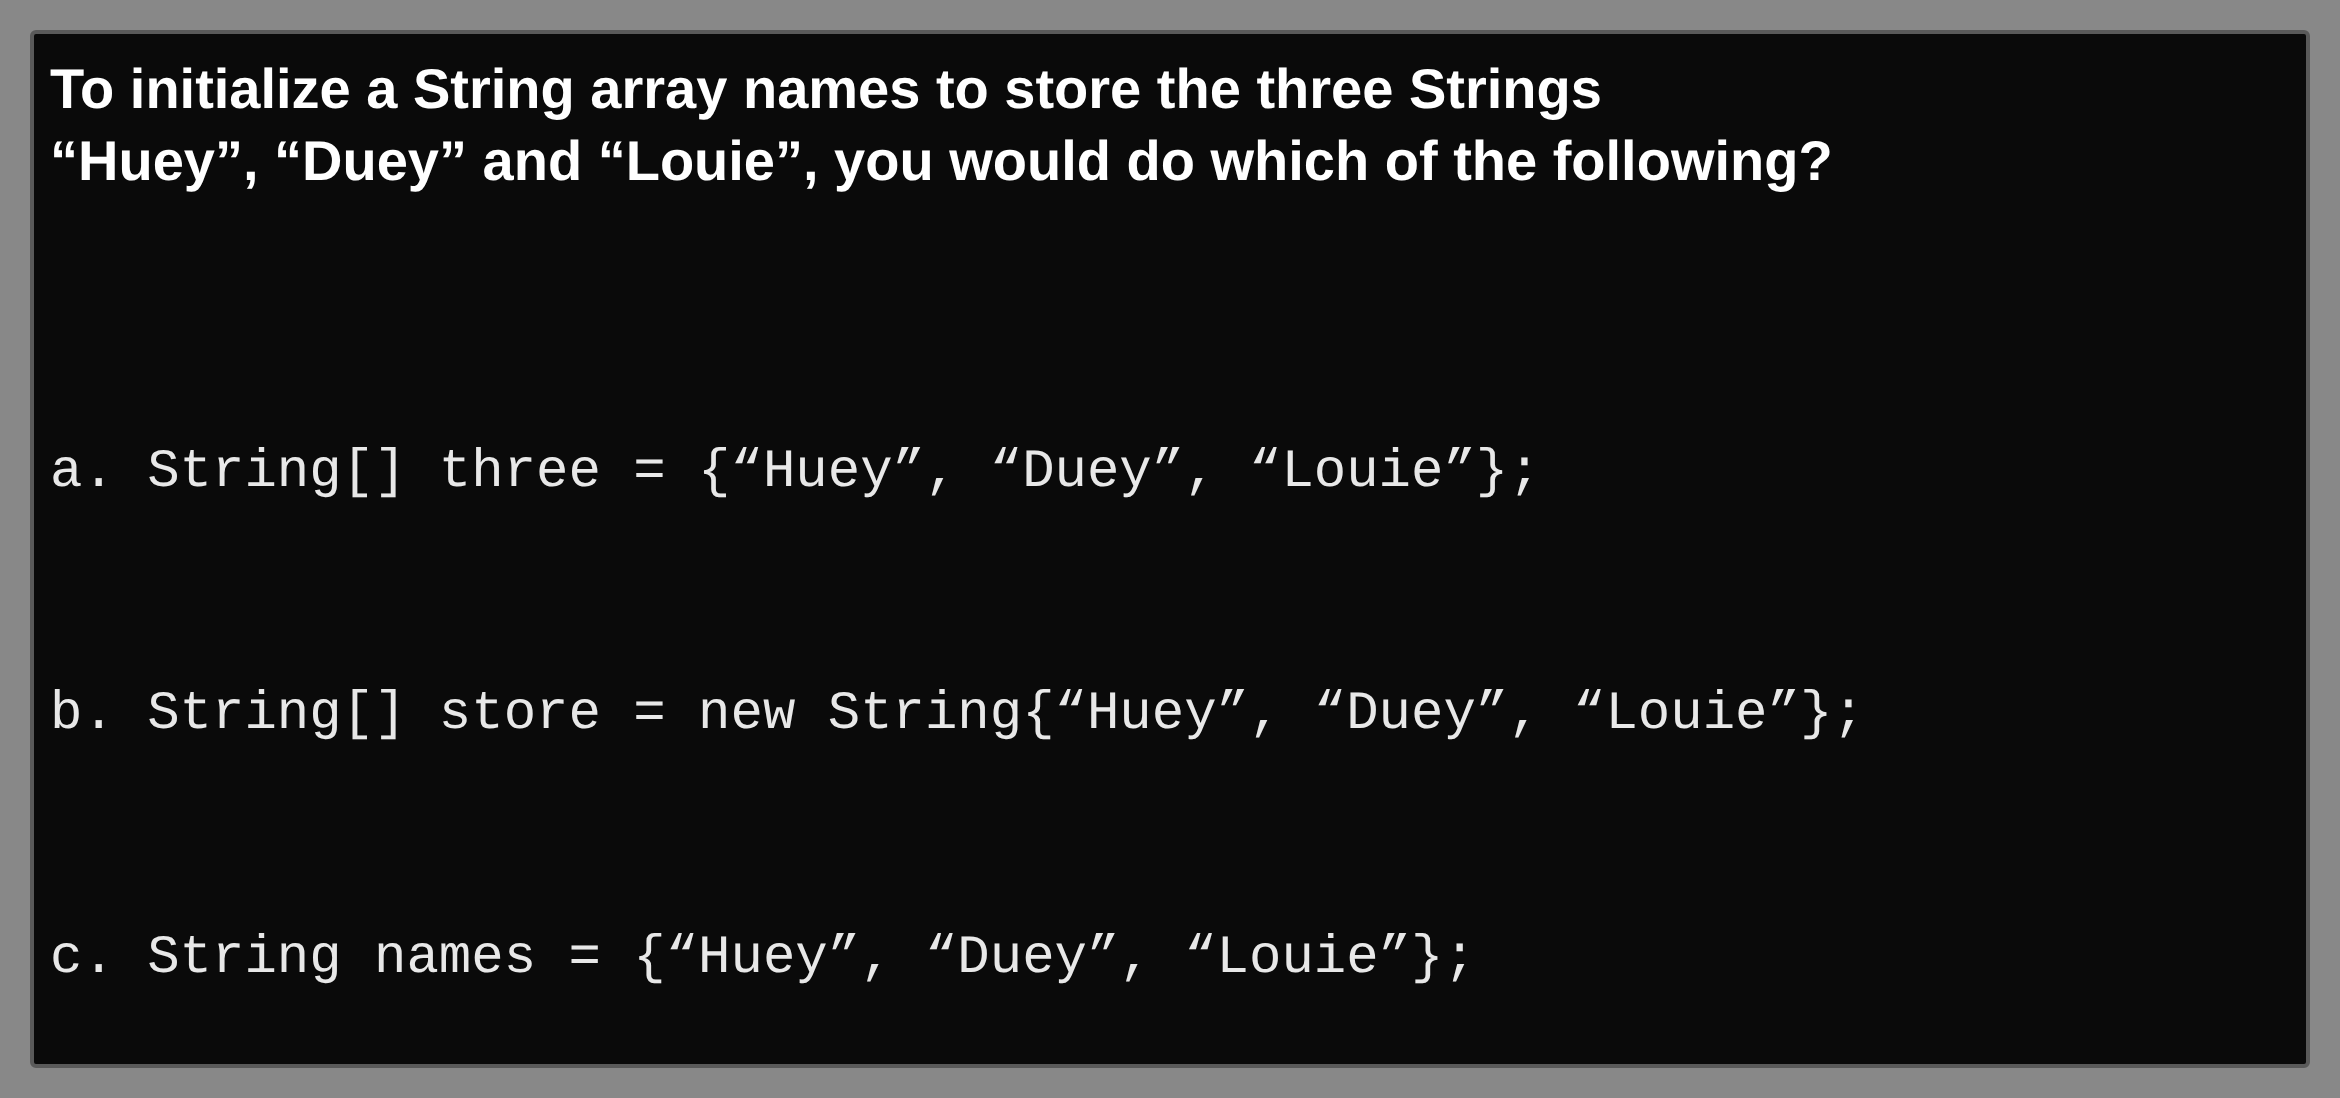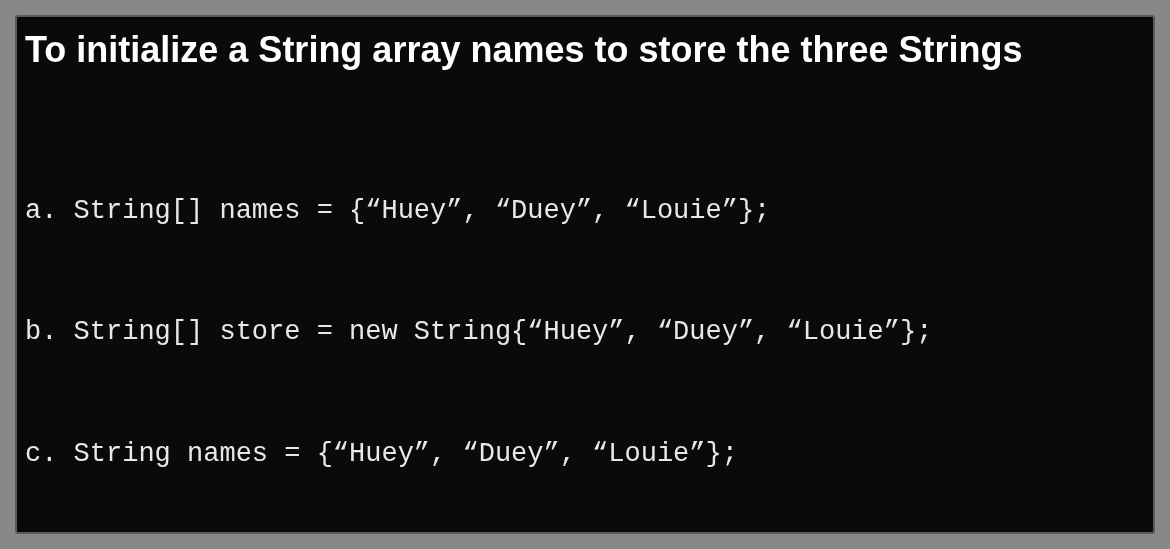--- a/index.html
+++ b/index.html
@@ -18,21 +18,21 @@
       border: 2px solid #5a5a5a;
       border-radius: 3px;
       padding: 10px 8px 14px 8px;
       width: 100%;
       height: 100%;
       overflow: hidden;
     }
     .question {
       color: #ffffff;
       font-family: Arial, Helvetica, sans-serif;
-      font-size: 36px;
+      font-size: 28px;
       font-weight: bold;
       line-height: 1.3;
       margin-bottom: 36px;
     }
     .options {
       font-family: 'Courier New', Courier, monospace;
       color: #e8e8e8;
       font-size: 27px;
       line-height: 1.5;
       white-space: pre;
@@ -40,23 +40,24 @@
     .option-line {
       display: block;
     }
   </style>
 </head>
 <body>
 
 <div class="container">
   <div class="question">
     <span>To initialize a String array names to store the three Strings</span><br>
+    <span>“Huey”, “Duey” and “Louie”, you would do which of the following?</span>
   </div>
   <div class="options">
-    <span class="option-line">a. String[] names = {“Huey”, “Duey”, “Louie”};</span>
+    <span class="option-line">a. String[] three = {“Huey”, “Duey”, “Louie”};</span>
     <span class="option-line">b. String[] store = new String{“Huey”, “Duey”, “Louie”};</span>
     <span class="option-line">c. String names = {“Huey”, “Duey”, “Louie”};</span>
     
     
     
     
     
   </div>
 </div>
 

